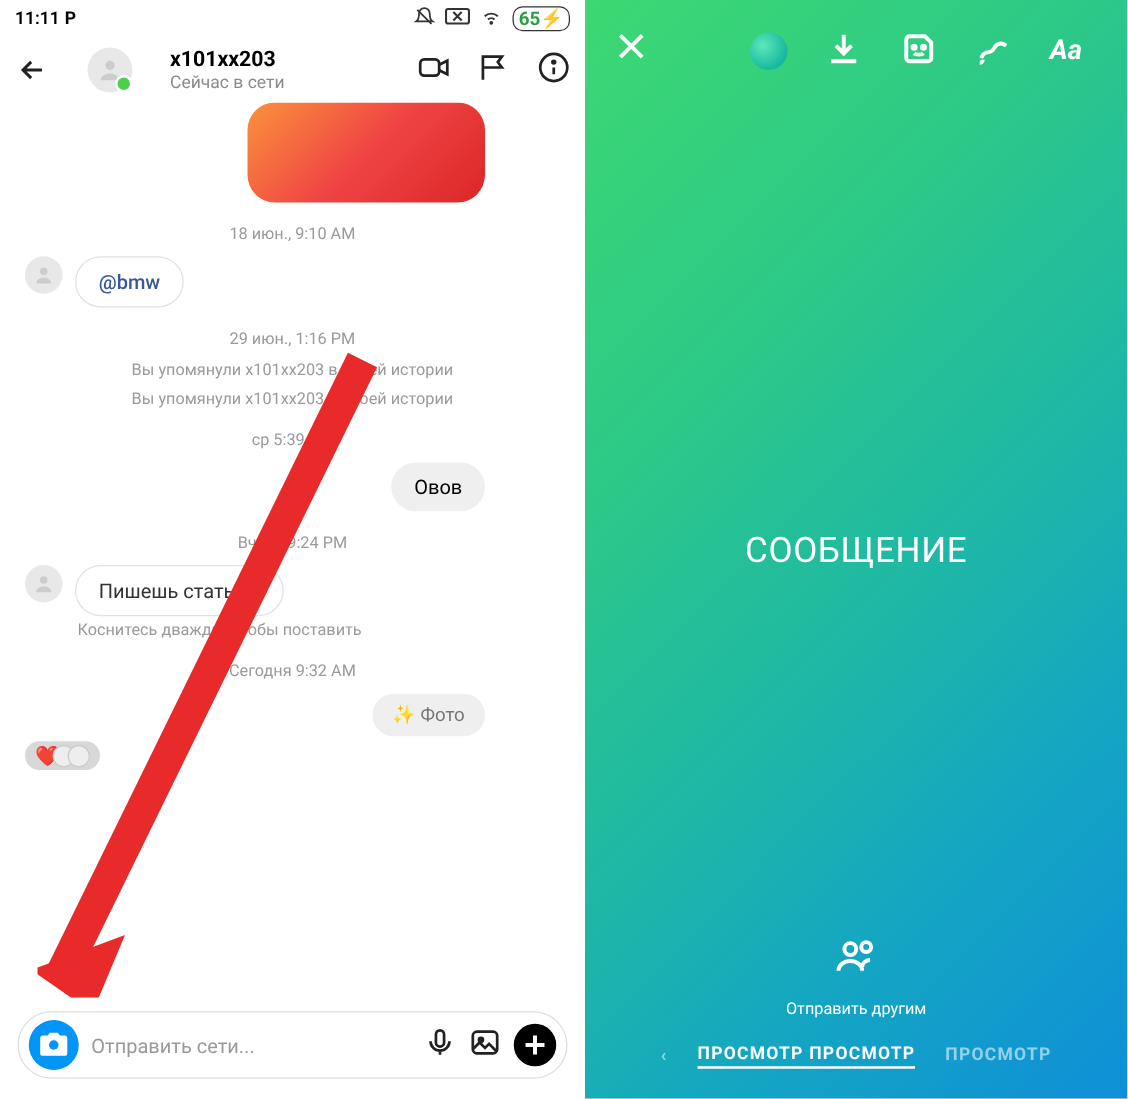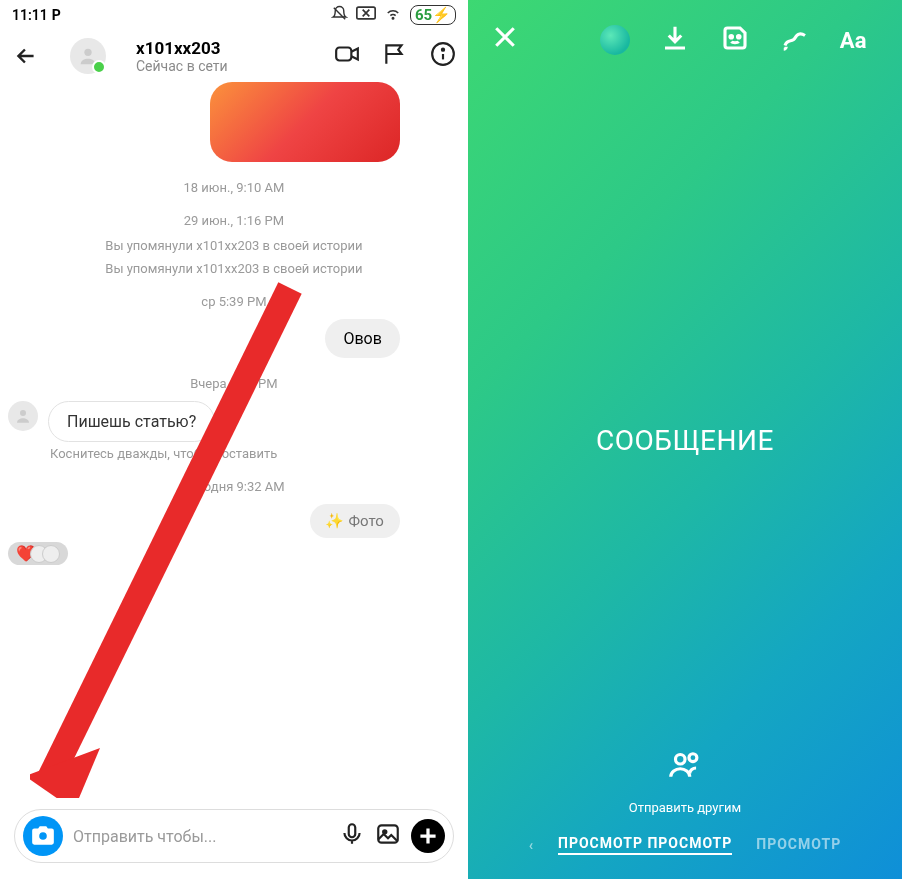--- a/index.html
+++ b/index.html
@@ -17,21 +17,21 @@
   .chathead { display: flex; align-items: center; padding: 8px 12px; gap: 30px; }
   .back-arrow { width: 28px; height: 28px; display:flex;align-items:center;justify-content:center; }
   .avatar-sm { width: 36px; height: 36px; border-radius: 50%; background: #e8e8e8; position: relative; display:flex;align-items:center;justify-content:center; }
   .avatar-sm::after { content:''; position:absolute; bottom:0; right:0; width:10px; height:10px; background:#4ad04a; border:2px solid #fff; border-radius:50%; }
   .userblock .uname { font-weight: 700; font-size: 17px; }
   .userblock .ustatus { font-size: 14px; color: #8a8a8a; }
   .headicons { margin-left: auto; display: flex; gap: 22px; align-items:center; }
   .headicons svg { width: 26px; height: 26px; }
   
   
-  .chatbody { flex: 1; position: relative; padding: 0 8px; overflow: hidden; }
+  .chatbody { flex: 1; position: relative; padding: 0 20px; overflow: hidden; }
   .sent-img { width: 190px; height: 80px; border-radius: 22px; background: linear-gradient(135deg,#fb923c,#ef4444,#dc2626); margin-left: auto; margin-right: 60px; }
   .timestamp { text-align: center; color: #9a9a9a; font-size: 13px; margin: 18px 0 10px; }
   .row { display: flex; align-items: flex-start; gap: 10px; margin-bottom: 4px; }
   .avatar-xs { width: 30px; height: 30px; border-radius: 50%; background: #e8e8e8; display:flex;align-items:center;justify-content:center;flex-shrink:0; }
   .bubble-in { border: 1px solid #e2e2e2; border-radius: 22px; padding: 10px 18px; font-size: 16px; color: #333; }
   .bubble-in.link { color: #385898; font-weight: 500; }
   .bubble-out { background: #efefef; border-radius: 22px; padding: 10px 18px; font-size: 16px; margin-left: auto; margin-right: 60px; }
   .infotxt { text-align: center; color: #9a9a9a; font-size: 13px; margin: 8px 0; }
   .subtxt { color: #9a9a9a; font-size: 13px; margin-left: 42px; margin-bottom: 6px; }
   .photo-chip { background: #efefef; border-radius: 22px; padding: 8px 16px; font-size: 15px; color: #777; margin-left:auto; margin-right:60px; display:flex; align-items:center; gap:4px;}
@@ -48,21 +48,21 @@
   .plus-circle { width:34px;height:34px;border-radius:50%;background:#000;display:flex;align-items:center;justify-content:center;}
   
   
   .red-arrow { position:absolute; top:278px; left:30px; pointer-events:none; z-index:50; }
   
   
   .story-top { display:flex; align-items:center; gap: 30px; padding: 22px 22px; }
   .story-top .close { font-size: 26px; color: #fff; font-weight: 300; }
   .story-top svg { width: 30px; height: 30px; }
   .color-dot { width: 30px; height: 30px; border-radius: 50%; background: radial-gradient(circle at 35% 35%, #5ce8b8, #18b8a0 70%); margin-left:50px;}
-  .aa { color:#fff; font-weight:700; font-size:22px; }
+  .aa { color:#fff; font-weight:700; font-size:22px;font-style:italic; }
   
   .story-msg { position:absolute; top: 50%; left:50%; transform:translate(-50%,-50%); color:#fff; font-size: 28px; font-weight:400; letter-spacing:0.5px;}
   
   .story-bottom { position:absolute; bottom: 24px; left:0; right:0; display:flex; flex-direction:column; align-items:center; }
   .recip-row { display:flex; gap: 28px; align-items:flex-start; margin-bottom: 20px;}
   .recip { display:flex; flex-direction:column; align-items:center; gap:6px;}
   .recip .rav { width: 54px; height: 54px; border-radius:50%; background:#d0d0d0; display:flex;align-items:center;justify-content:center;}
   .recip .rlbl { color:#fff; font-size:13px;}
   .recip.highlight { position:relative; padding: 6px 8px;}
   .recip.highlight::before { content:''; position:absolute; top:-6px; left:-6px; right:-6px; bottom:-6px; border:4px solid #e83e3e; border-radius:4px;}
@@ -140,20 +140,29 @@
             <circle cx="12" cy="8" r="1" fill="#222"></circle>
             <path d="M12 12v5"></path>
           </svg>
       </span>
     </div>
   </div>
 
   <div class="chatbody">
     <div class="sent-img"></div>
     <div class="timestamp">18 июн., 9:10 AM</div>
+    <div class="row">
+      <div class="avatar-xs">
+          <svg width="18" height="18" viewBox="0 0 24 24" fill="#ccc">
+            <circle cx="12" cy="8" r="4"></circle>
+            <path d="M4 21c0-4 4-6 8-6s8 2 8 6"></path>
+          </svg>
+        </div>
+      <div class="bubble-in link">@bmw</div>
+    </div>
     <div class="timestamp">29 июн., 1:16 PM</div>
     <div class="infotxt">Вы упомянули x101xx203 в своей истории</div>
     <div class="infotxt">Вы упомянули x101xx203 в своей истории</div>
     <div class="timestamp">ср 5:39 PM</div>
     <div style="display:flex;justify-content:flex-end;">
         <div class="bubble-out">Овов</div>
       </div>
     <div class="timestamp">Вчера 9:24 PM</div>
     <div class="row">
       <div class="avatar-xs">
@@ -180,21 +189,21 @@
     </div>
   </div>
 
   <div class="composer">
     <div class="cam-circle">
       <svg width="22" height="22" viewBox="0 0 24 24" fill="#fff">
           <path d="M9 3l-1.5 2H4a2 2 0 0 0-2 2v11a2 2 0 0 0 2 2h16a2 2 0 0 0 2-2V7a2 2 0 0 0-2-2h-3.5L15 3H9z"></path>
           <circle cx="12" cy="12" r="3.5" fill="#0095f6"></circle>
         </svg>
     </div>
-    <div class="composer-ph">Отправить чтобы...</div>
+    <div class="composer-ph">Отправить сети...</div>
     <span><svg viewBox="0 0 24 24" fill="none" stroke="#222" stroke-width="2" width="26" height="26">
           <rect x="9" y="3" width="6" height="12" rx="3"></rect>
           <path d="M5 11a7 7 0 0 0 14 0M12 18v3"></path>
         </svg></span>
     <span><svg viewBox="0 0 24 24" fill="none" stroke="#222" stroke-width="2" width="26" height="26">
           <rect x="3" y="4" width="18" height="16" rx="3"></rect>
           <circle cx="9" cy="10" r="1.5" fill="#222"></circle>
           <path d="M3 17l5-5 4 4 3-3 6 6"></path>
         </svg></span>
     <div class="plus-circle">

